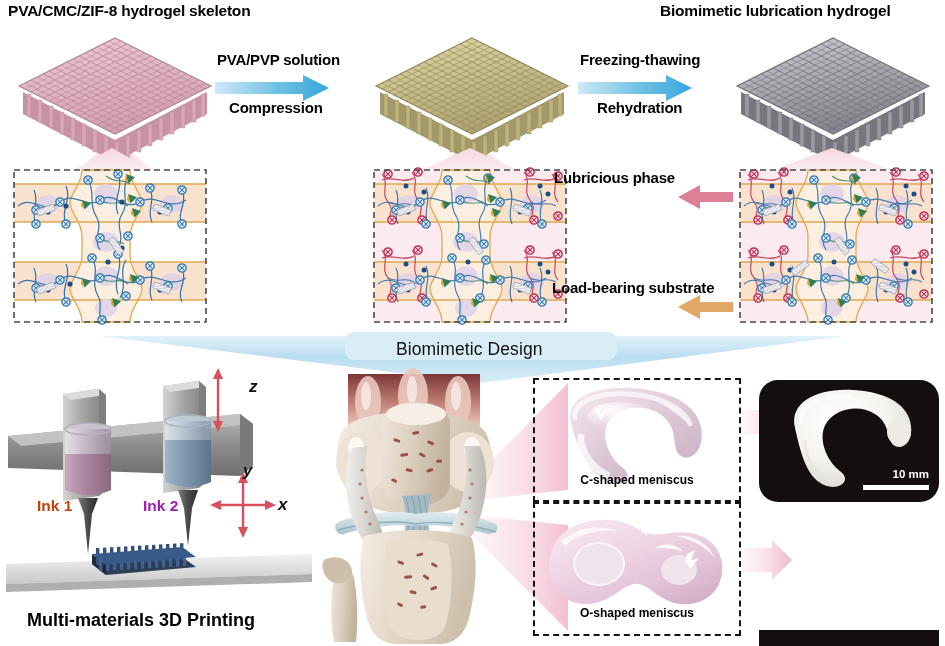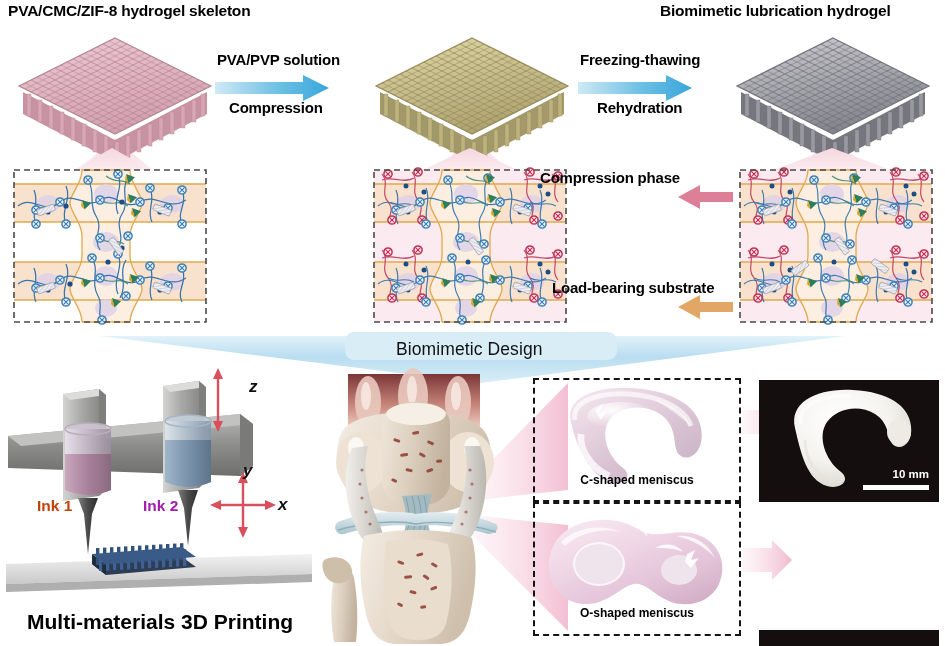--- a/index.html
+++ b/index.html
@@ -9,21 +9,21 @@
   .abs{position:absolute;}
   .ttl{font-weight:bold;font-size:15.5px;letter-spacing:-0.2px;white-space:nowrap;}
   .steplbl{font-weight:bold;font-size:15px;white-space:nowrap;letter-spacing:-0.2px;}
   .annlbl{font-weight:bold;font-size:15px;white-space:nowrap;letter-spacing:-0.2px;
           text-align:right;line-height:1.12;}
   .banner-txt{font-weight:normal;font-size:17.5px;color:#111;letter-spacing:0.1px;}
   .inklbl{font-weight:bold;font-size:15.5px;}
   .axlbl{font-weight:bold;font-style:italic;font-size:17px;}
   .menlbl{font-weight:bold;font-size:12px;text-align:center;white-space:nowrap;}
   .scalebar-txt{color:#fff;font-weight:bold;font-size:11.5px;white-space:nowrap;}
-  .printlbl{font-weight:bold;font-size:21px;white-space:nowrap;}
+  .printlbl{font-weight:bold;font-size:18px;white-space:nowrap;}
   .dashbox{border:2px dashed #141414;box-sizing:border-box;}
   .photo{background:#140f0e;overflow:hidden;position:relative;}
   svg{display:block;overflow:visible;}
 </style>
 </head>
 <body>
 
 <div class="fig">
 
   <div class="abs ttl" style="left:8px;top:2px;">PVA/CMC/ZIF-8 hydrogel skeleton</div>
@@ -691,21 +691,21 @@
     </g>
 
     <g>
       <polygon points="733,42 700,42 700,35 678,47 700,59 700,52 733,52" fill="#DE7F98"></polygon>
     </g>
     <g>
       <polygon points="733,152 700,152 700,145 678,157 700,169 700,162 733,162" fill="#E3A765"></polygon>
     </g>
   </svg>
 
-  <div class="abs annlbl" style="left:540px;top:170px;width:135px;">Compression phase</div>
+  <div class="abs annlbl" style="left:540px;top:170px;width:135px;">Lubricious phase</div>
   <div class="abs annlbl" style="left:552px;top:280px;width:145px;">Load-bearing substrate</div>
 
   <svg class="abs" style="left:0;top:328px;" width="945" height="58" viewBox="0 0 945 58">
     <defs>
       <linearGradient id="bnr" x1="0" y1="0" x2="0" y2="1">
         <stop offset="0" stop-color="#E2F2FA"></stop>
           <stop offset="0.45" stop-color="#B9DDF0"></stop>
         <stop offset="1" stop-color="#D9EDF7"></stop>
       </linearGradient>
     </defs>
@@ -1033,21 +1033,21 @@
     <defs>
       <linearGradient id="pA" x1="0" y1="0" x2="1" y2="0">
         <stop offset="0" stop-color="#FBE7EE" stop-opacity="0.35"></stop>
         <stop offset="1" stop-color="#F0B9CE"></stop>
       </linearGradient>
     </defs>
     <polygon points="0,10 30,10 30,2 50,22 30,42 30,34 0,34" fill="url(#pA)"></polygon>
     <polygon points="0,148 30,148 30,140 50,160 30,180 30,172 0,172" fill="url(#pA)"></polygon>
   </svg>
 
-  <div class="abs photo" style="left:759px;top:380px;width:180px;height:122px;">
+  <div class="abs photo" style="left:759px;top:380px;width:180px;height:122px;border-radius:19px;">
     <svg width="180" height="122" viewBox="0 0 180 122">
       <defs>
         <radialGradient id="wC" cx="0.38" cy="0.32" r="0.78">
           <stop offset="0" stop-color="#FFFFFF"></stop>
             <stop offset="0.55" stop-color="#F4F3EE"></stop>
           <stop offset="1" stop-color="#D5D3CA"></stop>
         </radialGradient>
       </defs>
       <path d="M36,48 C30,22 58,8 94,10 C130,12 150,26 152,46 C154,62 144,70 136,66
                C128,62 132,44 116,34 C100,24 78,28 68,42 C58,56 66,80 82,92

